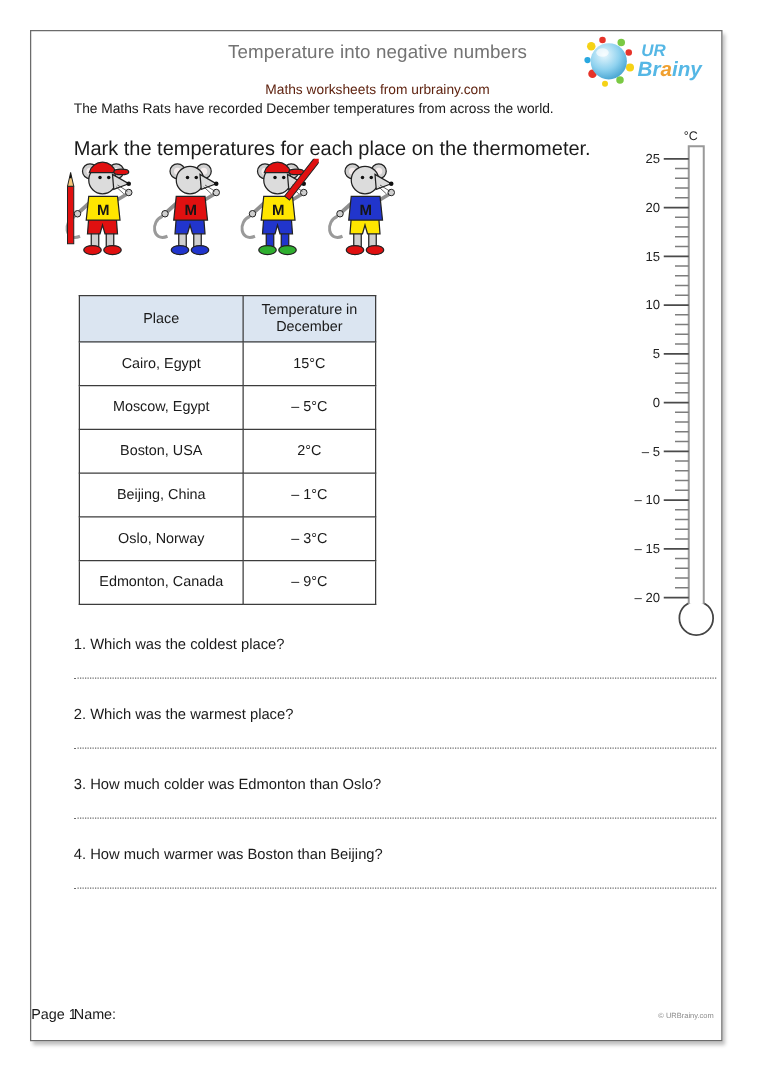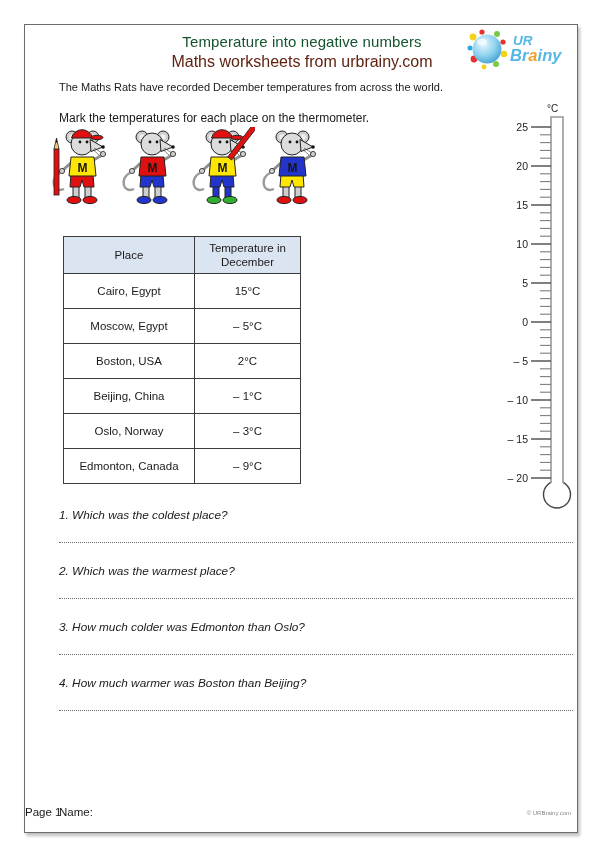--- a/index.html
+++ b/index.html
@@ -1,35 +1,35 @@
 <!DOCTYPE html>
 <html><head>
 <meta charset="utf-8">
 <style>
   * { margin:0; padding:0; box-sizing:border-box; }
   html,body { width:606px; height:857px; background:#ffffff; font-family:"Liberation Sans", sans-serif; color:#1a1a1a; }
   .sheet { position:absolute; left:24px; top:24px; width:554px; height:809px; background:#fff;
            border:1px solid #6b6b6b; box-shadow:2px 3px 3px rgba(0,0,0,0.25); }
   .header { position:absolute; left:0; top:8px; width:554px; text-align:center; }
-  .title { font-size:15px; color:#14532d; letter-spacing:0.1px; }
-  .subtitle { font-size:16px; color:#5f2310; margin-top:3px; }
+  .title { font-size:15px; color:#737373; letter-spacing:0.1px; }
+  .subtitle { font-size:11px; color:#5f2310; margin-top:16px; }
   .logo { position:absolute; left:442px; top:3px; width:112px; height:44px; }
   .intro1 { position:absolute; left:34px; top:56px; font-size:11px; }
-  .intro2 { position:absolute; left:34px; top:86px; font-size:12px; }
+  .intro2 { position:absolute; left:34px; top:86px; font-size:16px; }
   .mice { position:absolute; left:24px; top:102px; width:300px; height:80px; display:flex; gap:4px; }
   .mouse { width:66px; height:80px; }
   table.temp-table { position:absolute; left:38px; top:195px; border-collapse:collapse; table-layout:fixed;margin-top:16px; }
   table.temp-table th, table.temp-table td { border:1px solid #3c3c3c; text-align:center; vertical-align:middle;
            font-size:11.5px; font-weight:normal; }
   table.temp-table th { background:#dbe5f1; height:37px; line-height:1.25; padding:2px 8px; }
   table.temp-table td { height:35px; }
   .col-place { width:131px; }
   .col-temp { width:106px; }
   .thermo { position:absolute; left:478px; top:74px; width:82px; height:418px; }
-  .questions { position:absolute; left:34px; top:483px; width:514px;font-style:italic; }
+  .questions { position:absolute; left:34px; top:483px; width:514px; }
   .question .q-text { font-size:11.8px; height:14px; margin-bottom:20px; }
   .question .answer-line { height:0; border-bottom:1.6px dotted #6a6a6a; margin-bottom:21px; }
   .footer-name { position:absolute; left:34px; top:781px; font-size:11.5px; }
   .footer-page { position:absolute; left:0; top:781px; width:554px; text-align:left; font-size:11.5px; }
   .footer-copy { position:absolute; left:470px; top:785px; width:76px; text-align:right; font-size:6px; color:#8a8a8a; }
 </style>
 </head>
 <body>
 
 <div class="sheet">

